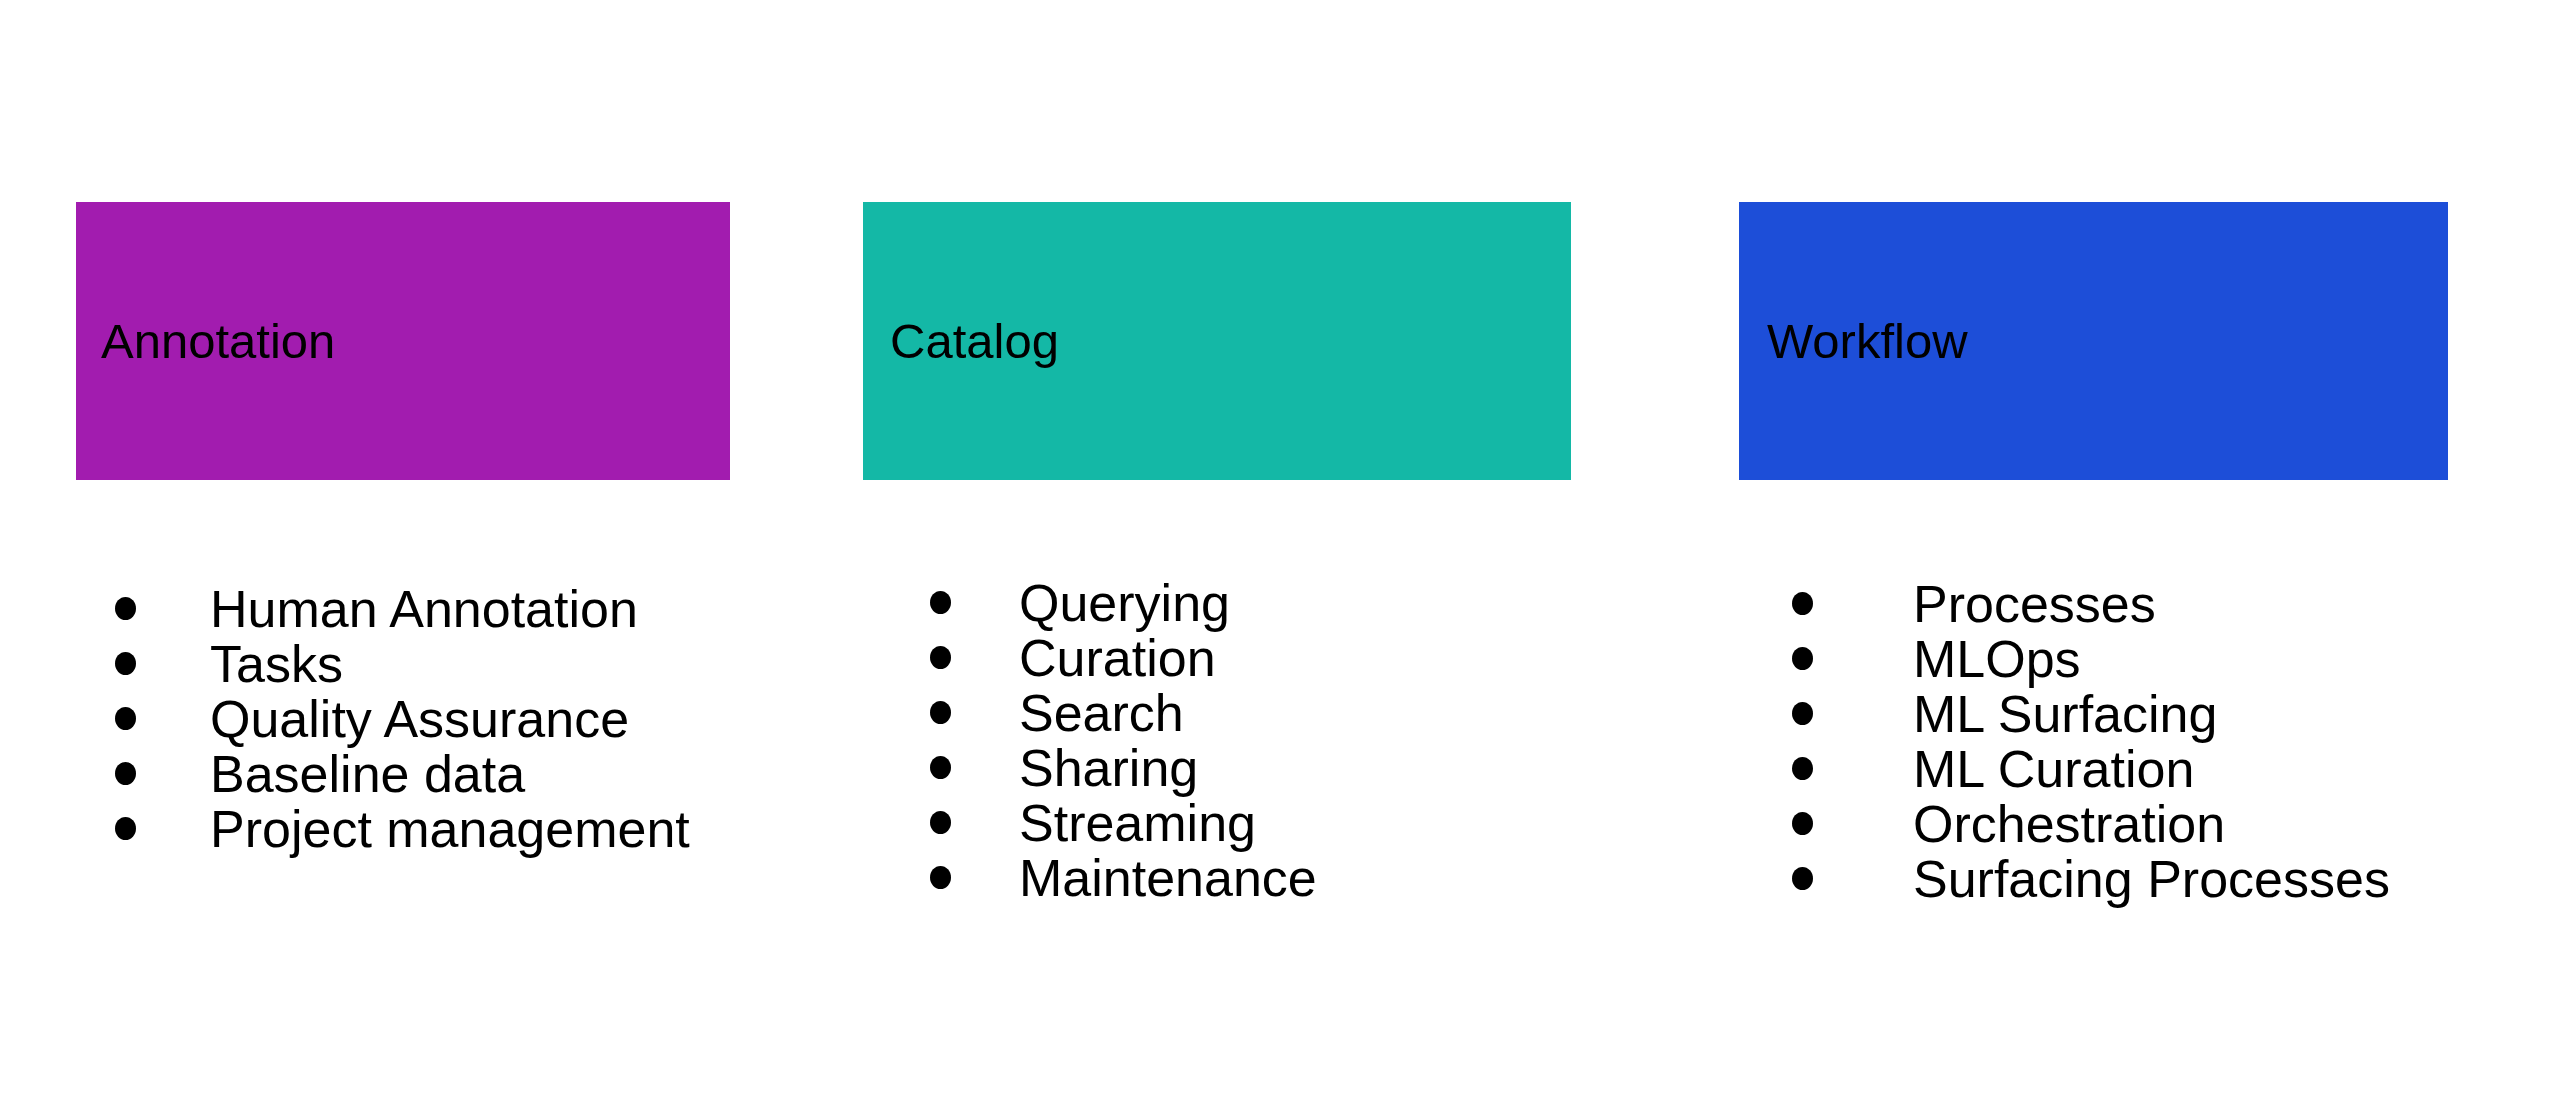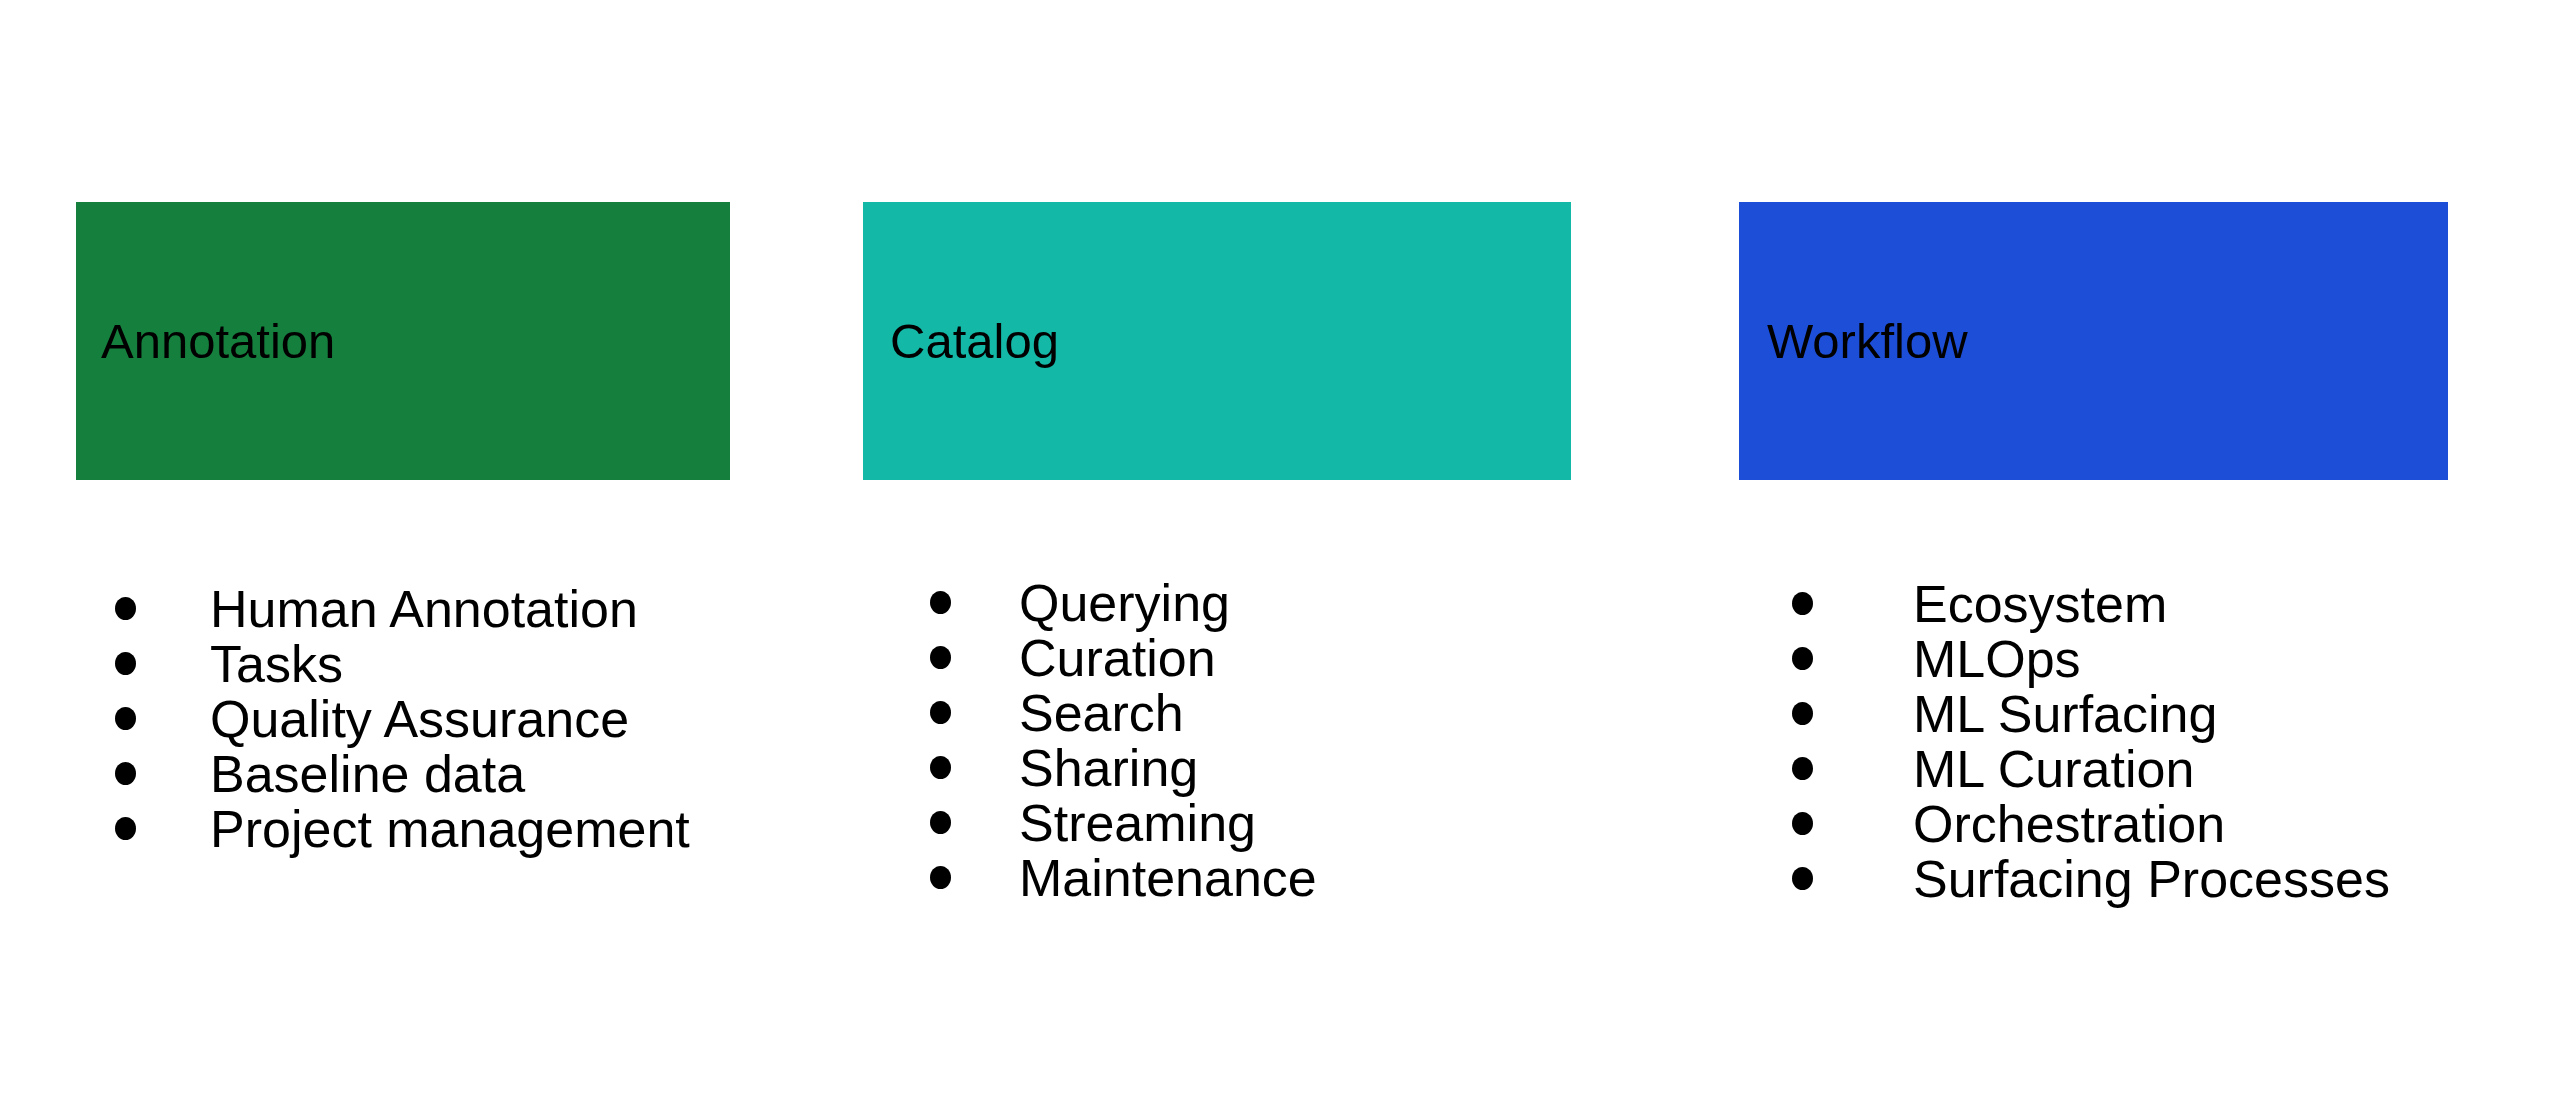--- a/index.html
+++ b/index.html
@@ -61,21 +61,21 @@
   }
   .list1 .dot { margin-right: 74px; }
   .list2 .dot { margin-right: 68px; }
   .list3 .dot { margin-right: 100px; }
 </style>
 </head>
 <body>
 
 <div class="stage">
 
-  <div class="box box1" style="background-color: #15803d;">
+  <div class="box box1" style="background-color: #a21caf;">
     <div class="box-title">Annotation</div>
   </div>
   <div class="box box2" style="background-color: #14b8a6;">
     <div class="box-title">Catalog</div>
   </div>
   <div class="box box3" style="background-color: #1d4ed8;">
     <div class="box-title">Workflow</div>
   </div>
 
   <ul class="list list1">
@@ -124,21 +124,21 @@
     </li>
     <li class="item">
       <span class="dot"></span>
       <span>Maintenance</span>
     </li>
   </ul>
 
   <ul class="list list3">
     <li class="item">
       <span class="dot"></span>
-      <span>Ecosystem</span>
+      <span>Processes</span>
     </li>
     <li class="item">
       <span class="dot"></span>
       <span>MLOps</span>
     </li>
     <li class="item">
       <span class="dot"></span>
       <span>ML Surfacing</span>
     </li>
     <li class="item">

